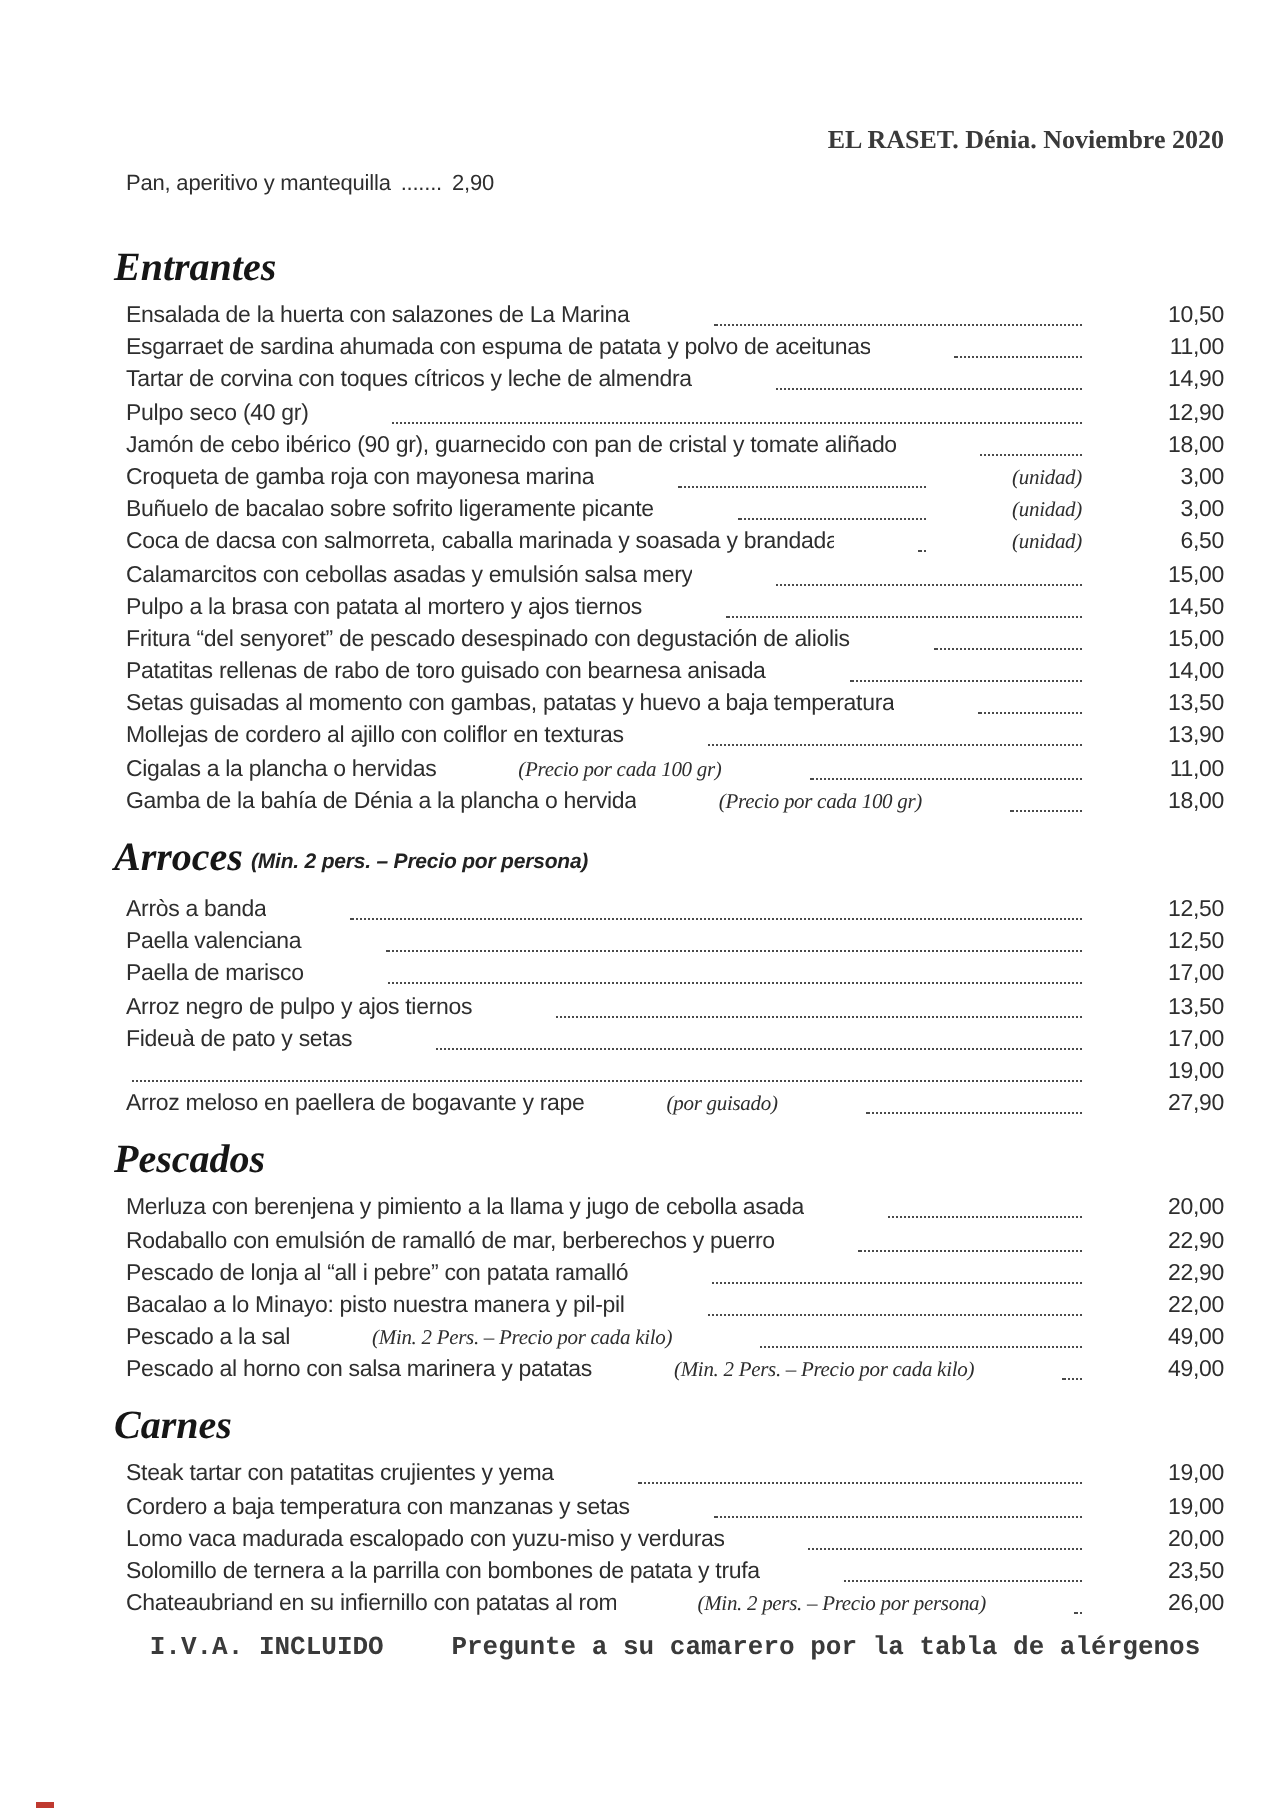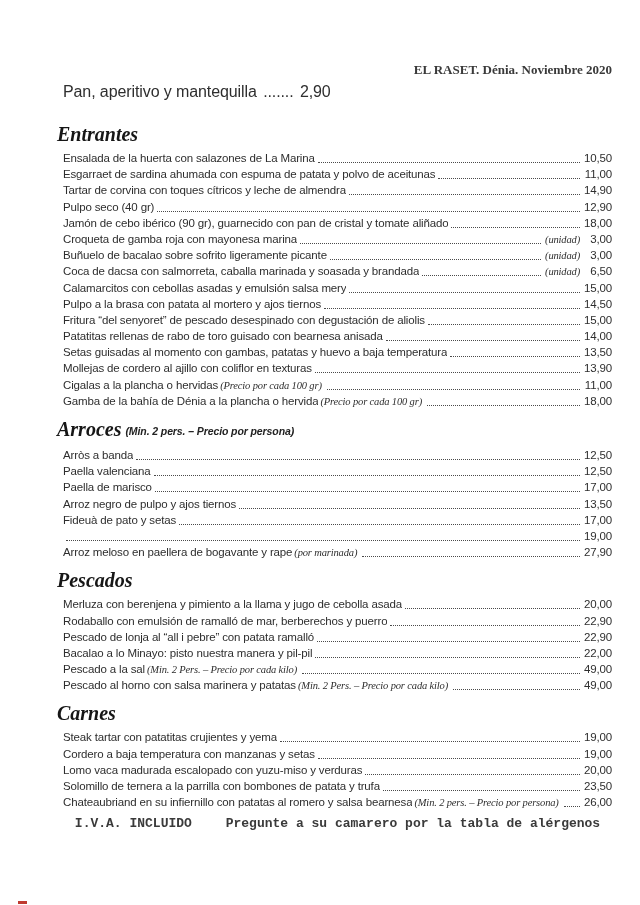--- a/index.html
+++ b/index.html
@@ -18,21 +18,21 @@
     text-align:right;
     font-family:"Liberation Serif", serif;
     font-weight:bold;
     font-size:13px;
     color:#3a3a3a;
     line-height:15px;
   }
 
   .intro-line {
     margin-top:7px;
-    font-size:16px;
+    font-size:11px;
     letter-spacing:-0.1px;
     line-height:16px;
     color:#2e2e2e;
   }
   .intro-line .intro-dots { margin:0 2px; }
 
   .sections { margin-top:24px; }
 
   .menu-section h2 {
     margin:10px 0 5px -6px;
@@ -56,20 +56,21 @@
 
   .item-row {
     display:flex;
     align-items:baseline;
     height:16.2px;
     line-height:16.2px;
     font-size:11.5px;
     letter-spacing:-0.15px;
     color:#2e2e2e;
     overflow:hidden;
+    gap:39px;
   }
   .item-name { white-space:nowrap; flex:0 1 auto; overflow:hidden; }
   .item-note {
     white-space:nowrap;
     flex:0 0 auto;
     font-style:italic;
     font-size:10.5px;
     margin:0 2px;
     font-family:Liberation Serif, serif;
   }
@@ -299,21 +300,21 @@
 
   <div class="item-row">
 
     <span class="leader-dots"></span>
 
     <span class="item-price">19,00</span>
   </div>
 
   <div class="item-row">
     <span class="item-name">Arroz meloso en paellera de bogavante y rape</span>
-    <span class="item-note">(por marinada)</span>
+    <span class="item-note">(por guisado)</span>
     <span class="leader-dots"></span>
 
     <span class="item-price">27,90</span>
   </div>
 </div>
   </div>
 
   <div class="menu-section">
     <h2><span>Pescados</span></h2>
     <div class="section-items">

